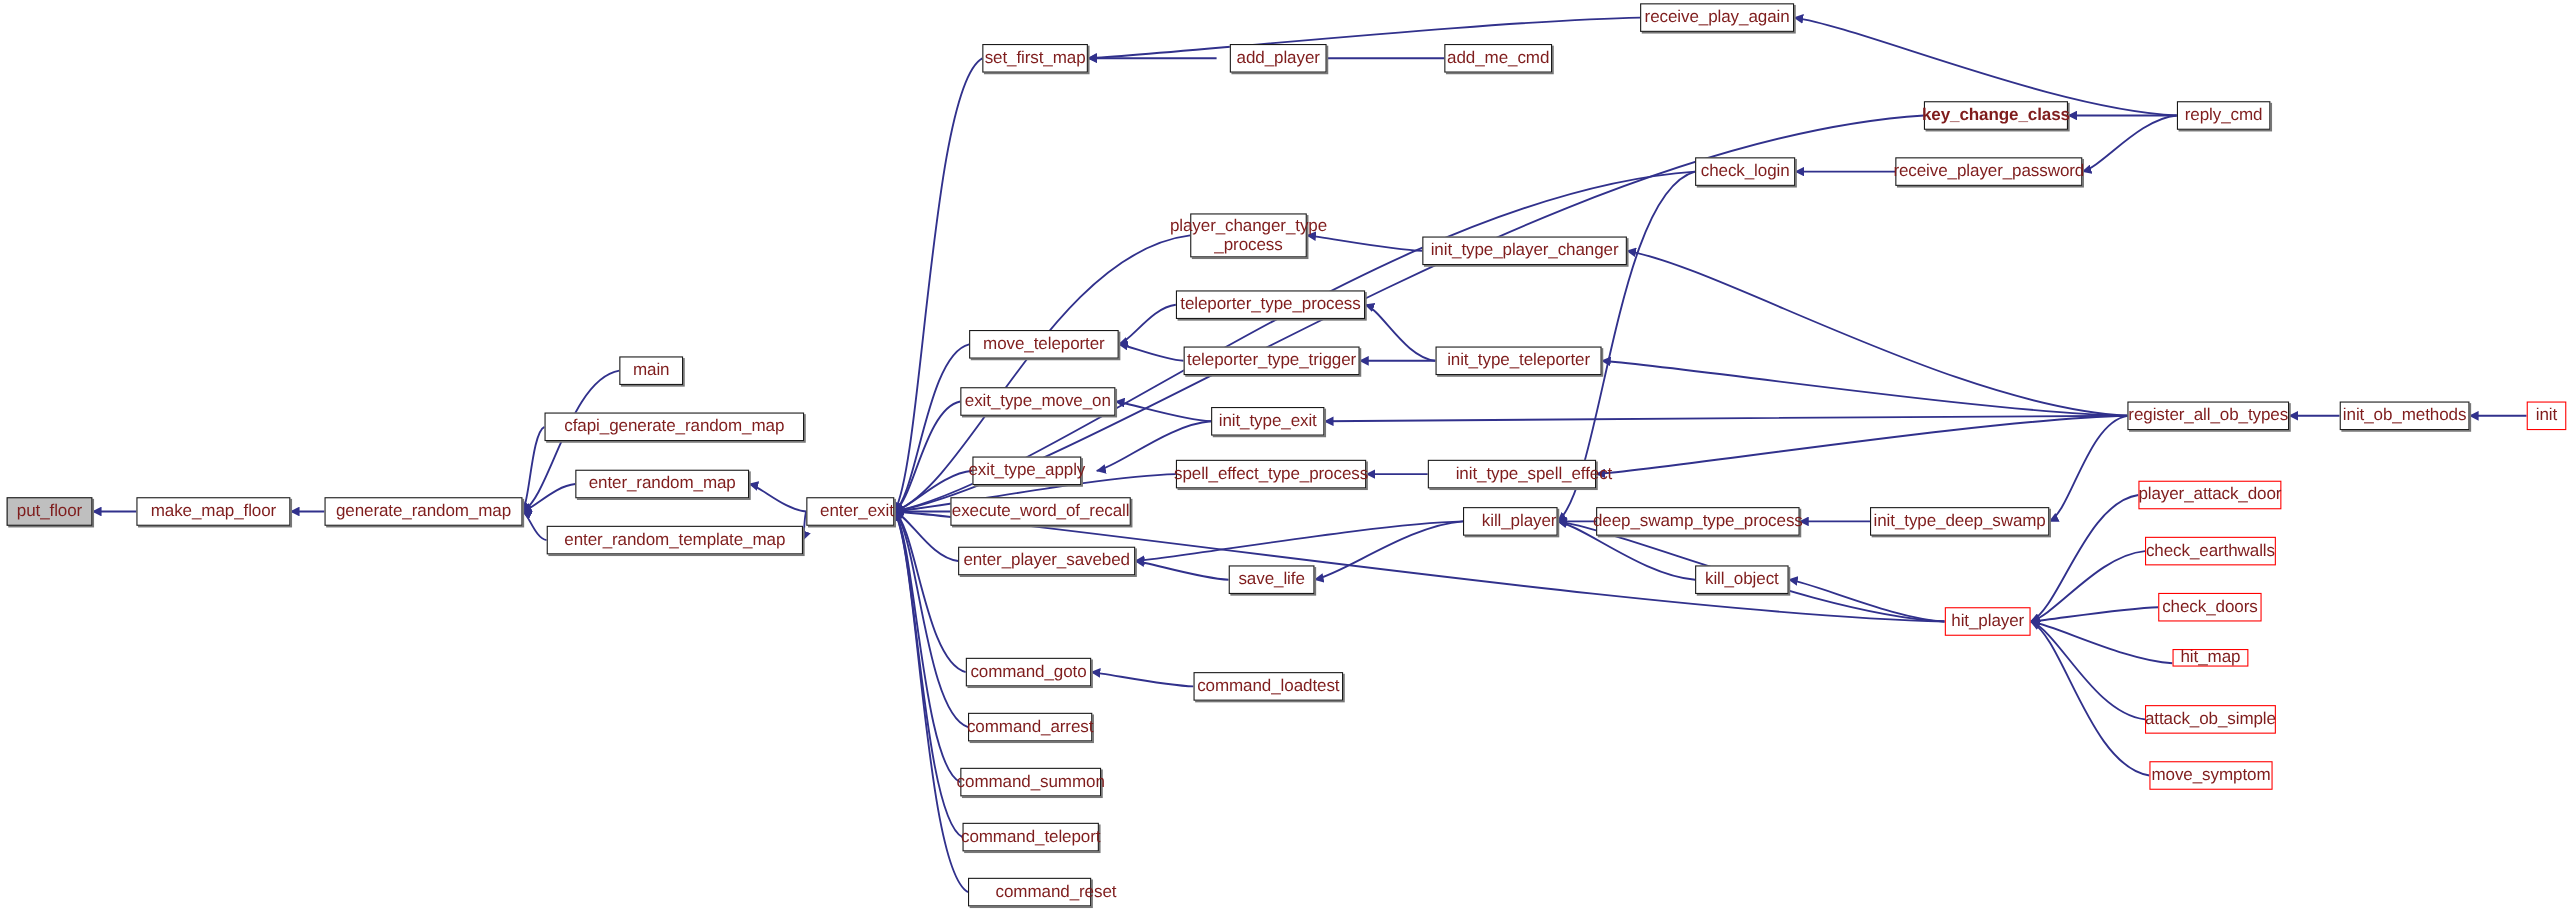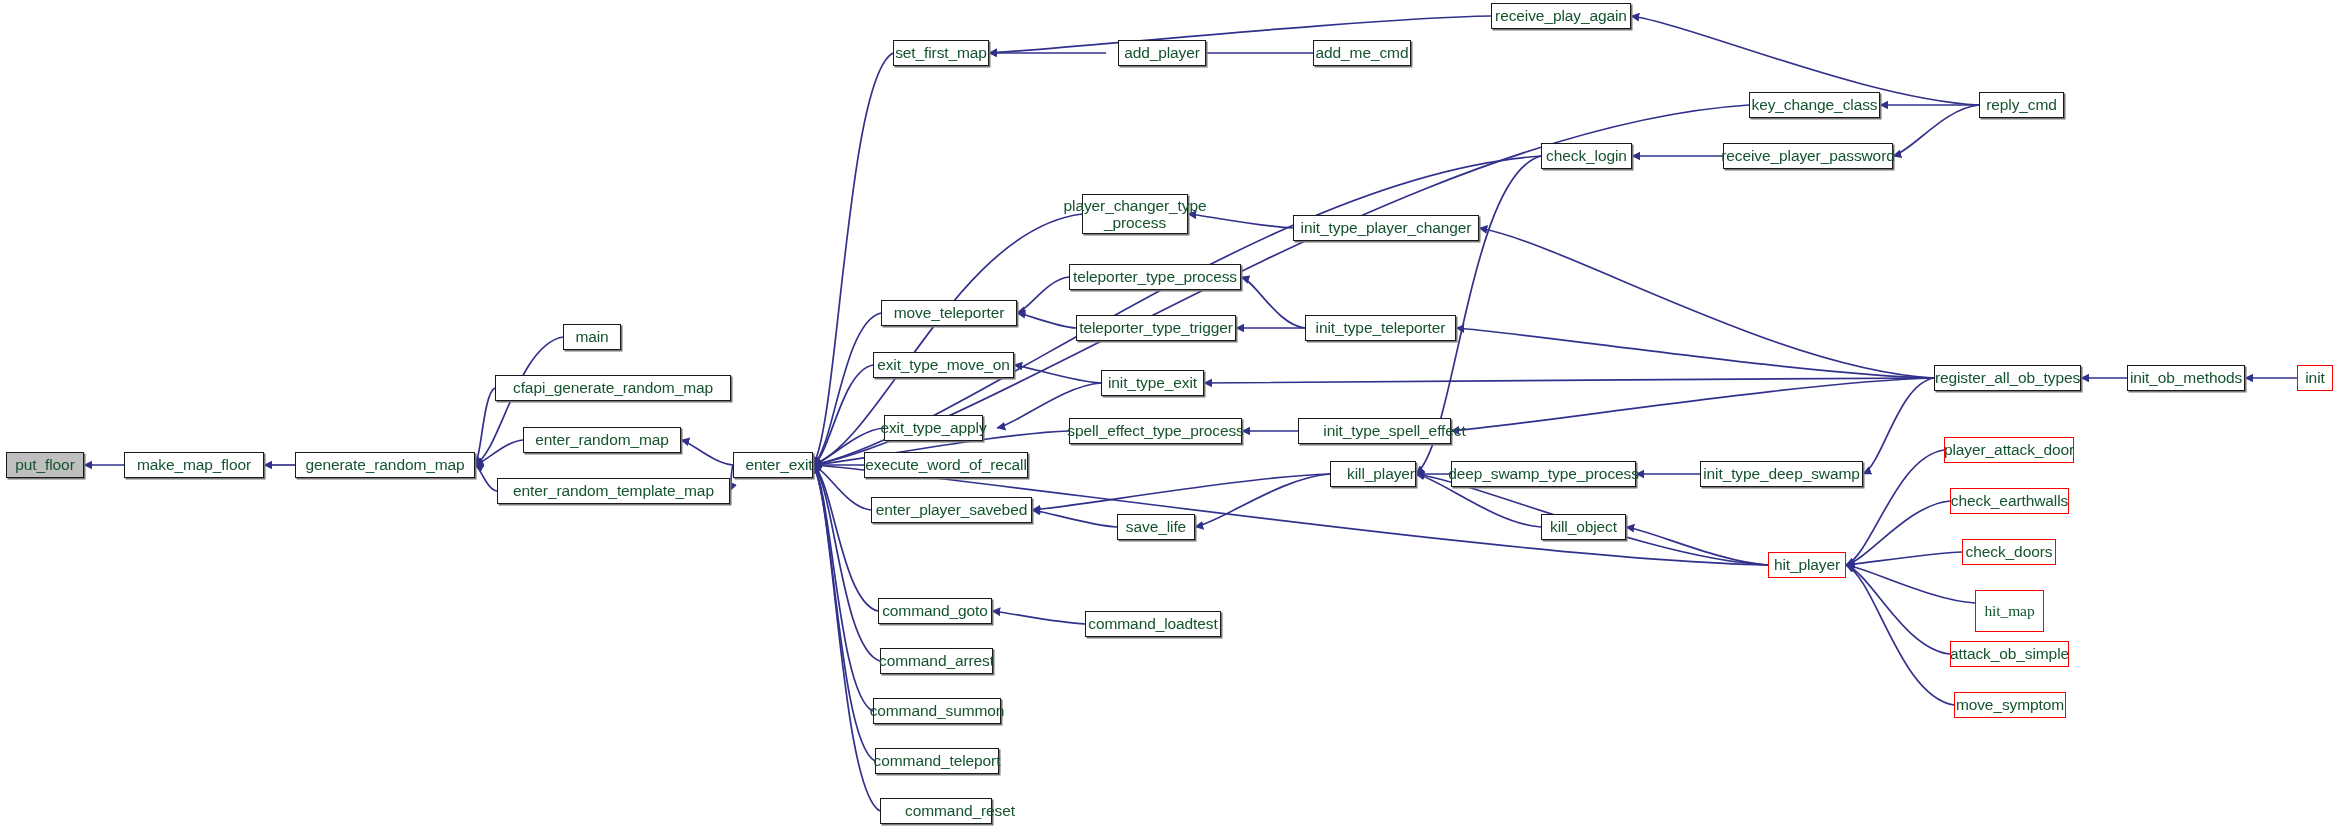--- a/index.html
+++ b/index.html
@@ -28,21 +28,21 @@
   }
   .node {
     position: absolute;
     box-sizing: border-box;
     display: flex;
     align-items: center;
     justify-content: center;
     text-align: center;
     background: #ffffff;
     border: 1px solid #000000;
-    color: #14532d;
+    color: #7f1d1d;
     font-size: 15.5px;
     line-height: 1.12;
     white-space: pre-line;
     letter-spacing: -0.1px;
     z-index: 5;
   }
   .node.black {
     border: 1px solid #1a1a1a;
     box-shadow: 1.5px 1.5px 0 0 #777777;
   }
@@ -137,21 +137,21 @@
       <div class="node black" style="left: 295px; top: 452px; width: 180px; height: 26px;">generate_random_map</div>
       <div class="node black" style="left: 563px; top: 324px; width: 58px; height: 26px;">main</div>
       <div class="node black" style="left: 495px; top: 375px; width: 236px; height: 26px;">cfapi_generate_random_map</div>
       <div class="node black" style="left: 523px; top: 427px; width: 158px; height: 26px;">enter_random_map</div>
       <div class="node black" style="left: 497px; top: 478px; width: 233px; height: 26px;">enter_random_template_map</div>
       <div class="node black" style="left: 733px; top: 452px; width: 80px; height: 26px; padding-left: 12px;">enter_exit</div>
       <div class="node black" style="left: 893px; top: 40px; width: 96px; height: 26px;">set_first_map</div>
       <div class="node black" style="left: 1106px; top: 40px; width: 88px; height: 26px; margin-left: 12px;">add_player</div>
       <div class="node black" style="left: 1313px; top: 40px; width: 98px; height: 26px;">add_me_cmd</div>
       <div class="node black" style="left: 1491px; top: 3px; width: 140px; height: 26px;">receive_play_again</div>
-      <div class="node black" style="left: 1749px; top: 92px; width: 131px; height: 26px;">key_change_class</div>
+      <div class="node black" style="left: 1749px; top: 92px; width: 131px; height: 26px; font-weight: bold;">key_change_class</div>
       <div class="node black" style="left: 1979px; top: 92px; width: 85px; height: 26px;">reply_cmd</div>
       <div class="node black" style="left: 1541px; top: 143px; width: 91px; height: 26px;">check_login</div>
       <div class="node black" style="left: 1723px; top: 143px; width: 170px; height: 26px;">receive_player_password</div>
       <div class="node black" style="left: 1082px; top: 194px; width: 106px; height: 40px;">player_changer_type
 _process</div>
       <div class="node black" style="left: 1293px; top: 215px; width: 186px; height: 26px;">init_type_player_changer</div>
       <div class="node black" style="left: 1069px; top: 264px; width: 172px; height: 26px;">teleporter_type_process</div>
       <div class="node black" style="left: 881px; top: 300px; width: 136px; height: 26px;">move_teleporter</div>
       <div class="node black" style="left: 1076px; top: 315px; width: 160px; height: 26px;">teleporter_type_trigger</div>
       <div class="node black" style="left: 1305px; top: 315px; width: 151px; height: 26px;">init_type_teleporter</div>
@@ -173,17 +173,17 @@
       <div class="node black" style="left: 880px; top: 648px; width: 113px; height: 26px;">command_arrest</div>
       <div class="node black" style="left: 873px; top: 698px; width: 128px; height: 26px;">command_summon</div>
       <div class="node black" style="left: 875px; top: 748px; width: 124px; height: 26px;">command_teleport</div>
       <div class="node black" style="left: 880px; top: 798px; width: 112px; height: 26px; padding-left: 48px;">command_reset</div>
       <div class="node black" style="left: 1934px; top: 365px; width: 147px; height: 26px;">register_all_ob_types</div>
       <div class="node black" style="left: 2127px; top: 365px; width: 118px; height: 26px;">init_ob_methods</div>
       <div class="node red" style="left: 2297px; top: 365px; width: 36px; height: 26px;">init</div>
       <div class="node red" style="left: 1944px; top: 437px; width: 130px; height: 26px;">player_attack_door</div>
       <div class="node red" style="left: 1950px; top: 488px; width: 119px; height: 26px;">check_earthwalls</div>
       <div class="node red" style="left: 1962px; top: 539px; width: 94px; height: 26px;">check_doors</div>
-      <div class="node red" style="left: 1975px; top: 590px; width: 69px; height: 42px; font-family: Liberation Serif, serif;">hit_map</div>
+      <div class="node red" style="left: 1975px; top: 590px; width: 69px; height: 16px;">hit_map</div>
       <div class="node red" style="left: 1950px; top: 641px; width: 119px; height: 26px;">attack_ob_simple</div>
       <div class="node red" style="left: 1954px; top: 692px; width: 112px; height: 26px;">move_symptom</div>
     </div>
 </div>
 
 </body></html>

